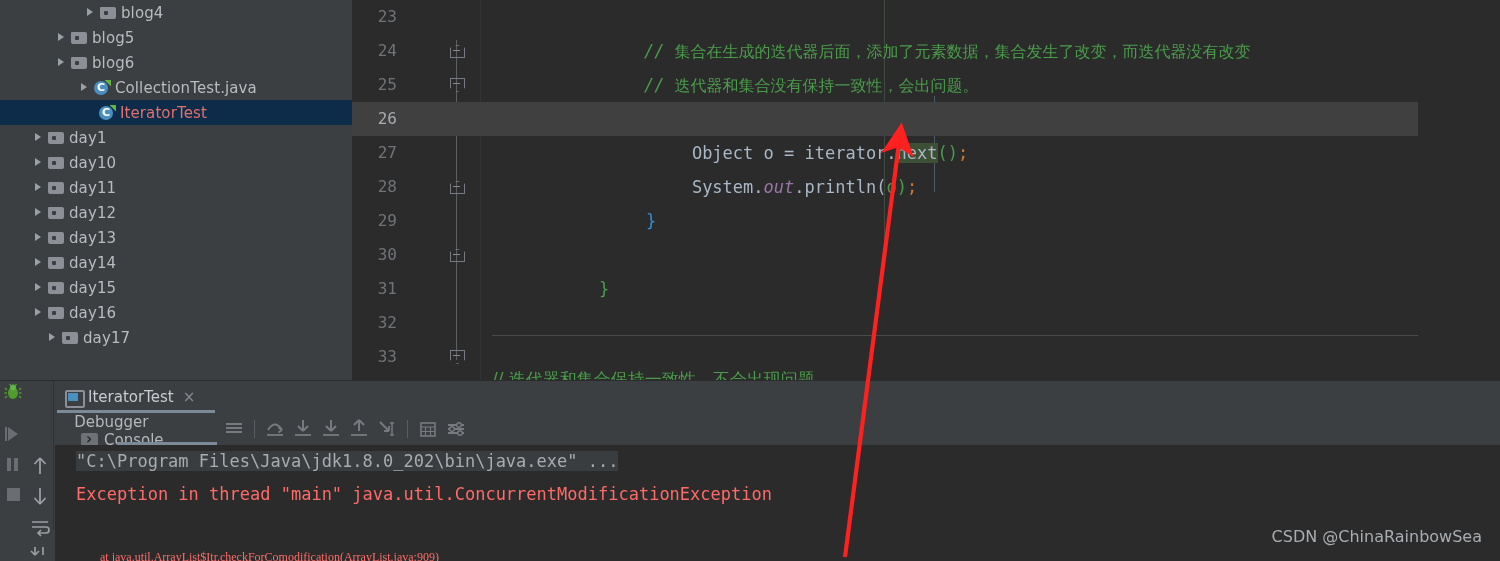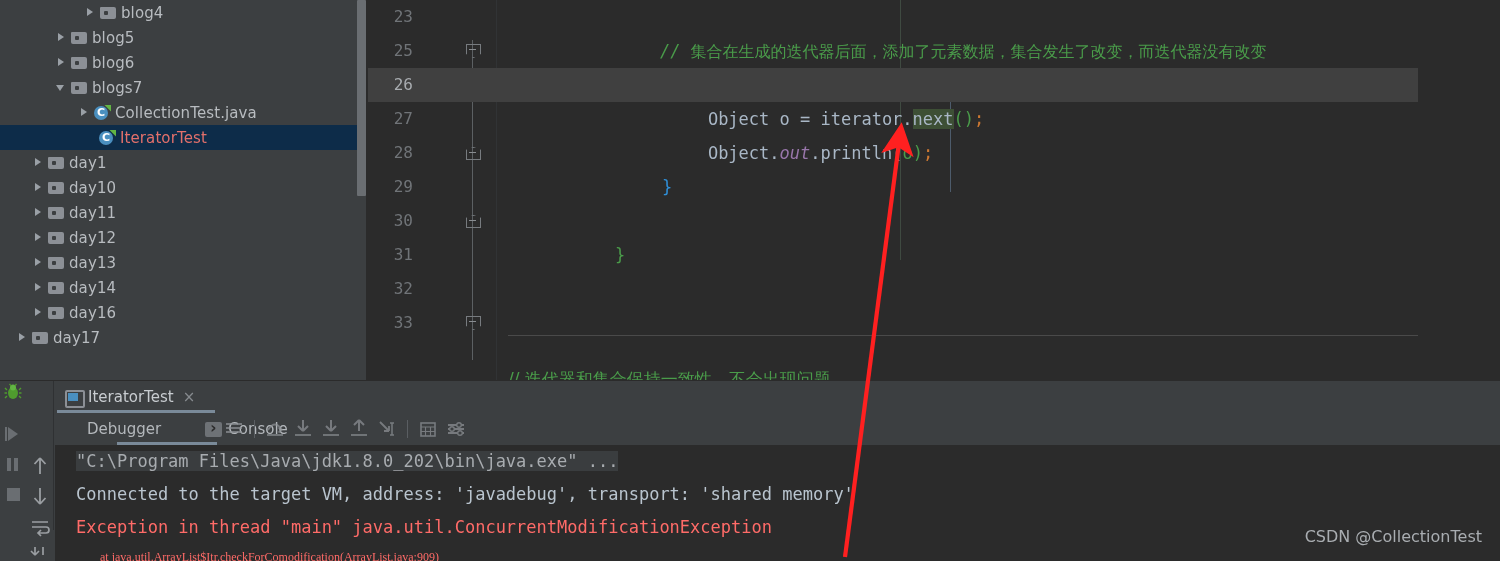--- a/index.html
+++ b/index.html
@@ -74,21 +74,21 @@
     position: absolute; left: 357px; top: 0; width: 9px; height: 380px;
     background: #3c3f41;
   }
   #tree-right-edge {
     position: absolute; left: 366px; top: 0; width: 4px; height: 380px;
     background: #2b2b2b;
   }
 
   
   #editor {
-    position: absolute; left: 368px; top: 0; width: 1130px; height: 380px;
+    position: absolute; left: 352px; top: 0; width: 1130px; height: 380px;
     background: #2b2b2b; overflow: hidden;
   }
   .code-line {
     position: relative; height: 34px; line-height: 34px;
     font-family: "DejaVu Sans Mono", "Liberation Mono", monospace;
     font-size: 17px; white-space: pre;
   }
   .code-line.current { background: #404040; }
   .lineno {
     position: absolute; left: 0; top: 0; width: 45px; text-align: right;
@@ -204,21 +204,21 @@
     background: #3c3f41; border-right: 1px solid #2f3133;
   }
   #bug-icon {
     position: absolute; left: 4px; top: 2px; width: 18px; height: 18px;
   }
   #side-ctrl {
     position: absolute; left: 0; top: 38px; width: 28px;
   }
   .side-btn { width: 28px; height: 30px; position: relative; }
 
-  .dtabs { position: absolute; left: 76px; top: 0; display: flex; align-items: center; height: 32px; }
+  .dtabs { position: absolute; left: 48px; top: 0; display: flex; align-items: center; height: 32px; flex-direction: column; }
   .dtab {
     font-size: 15px; color: #b4b8bc; padding: 0 11px; height: 32px;
     display: flex; align-items: center;
   }
   .dtab .conbox {
     width: 17px; height: 15px; margin-right: 6px; background: #6e7276;
     border-radius: 2px; position: relative;
   }
   .dtab .conbox::after {
     content: "\203A"; position: absolute; left: 5px; top: -2px;
@@ -277,25 +277,20 @@
     <div class="tree-row" style="padding-left:55px">
       <span class="twisty closed"></span>
       <span class="ico-folder"></span>
       <span class="tree-label">blog5</span>
     </div>
     <div class="tree-row" style="padding-left:55px">
       <span class="twisty closed"></span>
       <span class="ico-folder"></span>
       <span class="tree-label">blog6</span>
     </div>
-    <div class="tree-row" style="padding-left:55px">
-      <span class="twisty open"></span>
-      <span class="ico-folder"></span>
-      <span class="tree-label">blogs7</span>
-    </div>
     <div class="tree-row" style="padding-left:78px">
       <span class="twisty closed"></span>
       <span class="ico-class">
           <span class="flag"></span>
         </span>
       <span class="tree-label">CollectionTest.java</span>
     </div>
     <div class="tree-row selected" style="padding-left:99px">
       <span class="ico-class">
           <span class="flag"></span>
@@ -328,23 +323,28 @@
       <span class="tree-label">day13</span>
     </div>
     <div class="tree-row" style="padding-left:32px">
       <span class="twisty closed"></span>
       <span class="ico-folder"></span>
       <span class="tree-label">day14</span>
     </div>
     <div class="tree-row" style="padding-left:32px">
       <span class="twisty closed"></span>
       <span class="ico-folder"></span>
+      <span class="tree-label">day15</span>
+    </div>
+    <div class="tree-row" style="padding-left:32px">
+      <span class="twisty closed"></span>
+      <span class="ico-folder"></span>
       <span class="tree-label">day16</span>
     </div>
-    <div class="tree-row" style="padding-left:16px">
+    <div class="tree-row" style="padding-left:46px">
       <span class="twisty closed"></span>
       <span class="ico-folder"></span>
       <span class="tree-label">day17</span>
     </div>
   </div>
   <div id="tree-scrollbar-track"></div>
   <div id="tree-scrollbar"></div>
   <div id="tree-right-edge"></div>
 
   <div id="editor">
@@ -353,40 +353,47 @@
     <div id="indent-guide-2"></div>
     <div id="indent-guide-1"></div>
 
     <div class="code-line">
       <span class="lineno">23</span>
       <span class="code-text" style="left:210px">
         <span class="cmt cmt-slash">// </span><span class="cmt" style="font-size:16px">集合在生成的迭代器后面，添加了元素数据，集合发生了改变，而迭代器没有改变</span>
       </span>
     </div>
 
+    <div class="code-line">
+      <span class="lineno">24</span>
+      <span class="gutter-fold top"></span>
+      <span class="code-text" style="left:210px">
+        <span class="cmt cmt-slash">// </span><span class="cmt" style="font-size:16px">迭代器和集合没有保持一致性，会出问题。</span>
+      </span>
+    </div>
 
     <div class="code-line">
       <span class="lineno">25</span>
       <span class="gutter-fold bot"></span>
       <span class="code-text" style="left:212px">
         <span class="kw">while</span><span class="brcy">(</span><span class="pln">iterator.hasNext()</span><span class="brcy">)</span><span class="brcb"> {</span>
       </span>
     </div>
 
     <div class="code-line current">
       <span class="lineno" style="color:#a8acb0">26</span>
       <span class="code-text" style="left:258px">
         <span class="pln">Object o = iterator.</span><span class="hl-next">next</span><span class="par">()</span><span class="kw">;</span>
       </span>
     </div>
 
     <div class="code-line">
       <span class="lineno">27</span>
       <span class="code-text" style="left:258px">
-        <span class="pln">Object.</span><span class="fld">out</span><span class="pln">.println(</span><span class="par">o</span><span class="par">)</span><span class="kw">;</span>
+        <span class="pln">System.</span><span class="fld">out</span><span class="pln">.println(</span><span class="par">o</span><span class="par">)</span><span class="kw">;</span>
       </span>
     </div>
 
     <div class="code-line">
       <span class="lineno">28</span>
       <span class="gutter-fold top"></span>
       <span class="code-text" style="left:212px">
         <span class="brcb">}</span>
       </span>
     </div>
@@ -550,26 +557,25 @@
             <circle cx="17" cy="12" r="2.3" fill="#3c3f41" stroke="#8e9296" stroke-width="1.4"></circle>
             <circle cx="10" cy="16" r="2.3" fill="#3c3f41" stroke="#8e9296" stroke-width="1.4"></circle>
             <circle cx="18" cy="20" r="2.3" fill="#3c3f41" stroke="#8e9296" stroke-width="1.4"></circle>
           </svg>
         </div>
       </div>
     </div>
 
     <div id="console-area">
       <div class="con-line con-cmd"><span class="hlbg">"C:\Program Files\Java\jdk1.8.0_202\bin\java.exe" ...</span></div>
-      <div class="con-line con-info">Connected to the target VM, address: 'javadebug', transport: 'shared memory'</div>
       <div class="con-line con-err">Exception in thread "main" java.util.ConcurrentModificationException</div>
       <div id="con-cut">	at java.util.ArrayList$Itr.checkForComodification(ArrayList.java:909)</div>
     </div>
 
-    <div id="watermark">CSDN @CollectionTest</div>
+    <div id="watermark">CSDN @ChinaRainbowSea</div>
   </div>
 
   <svg id="arrow-svg" width="1500" height="561">
     <defs>
       <marker id="ah" markerWidth="9" markerHeight="9" refX="3.2" refY="4.5" orient="auto">
         <path d="M0.3,0.6 L8.2,4.5 L0.3,8.4 L2.2,4.5 Z" fill="#ff2020"></path>
       </marker>
     </defs>
     <line x1="845" y1="557" x2="899" y2="143" stroke="#ff2020" stroke-width="4.2" marker-end="url(#ah)"></line>
   </svg>

